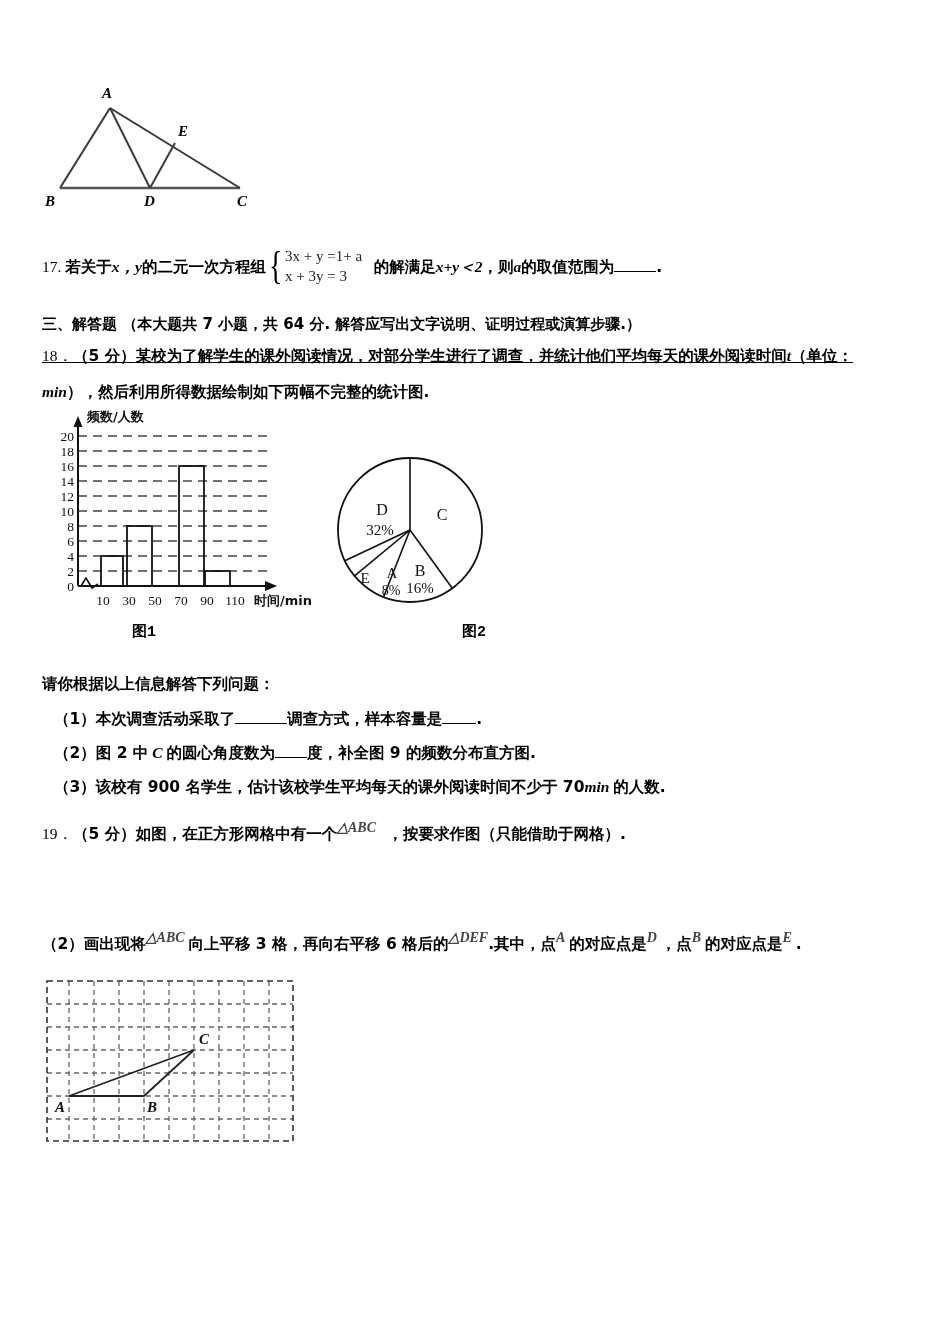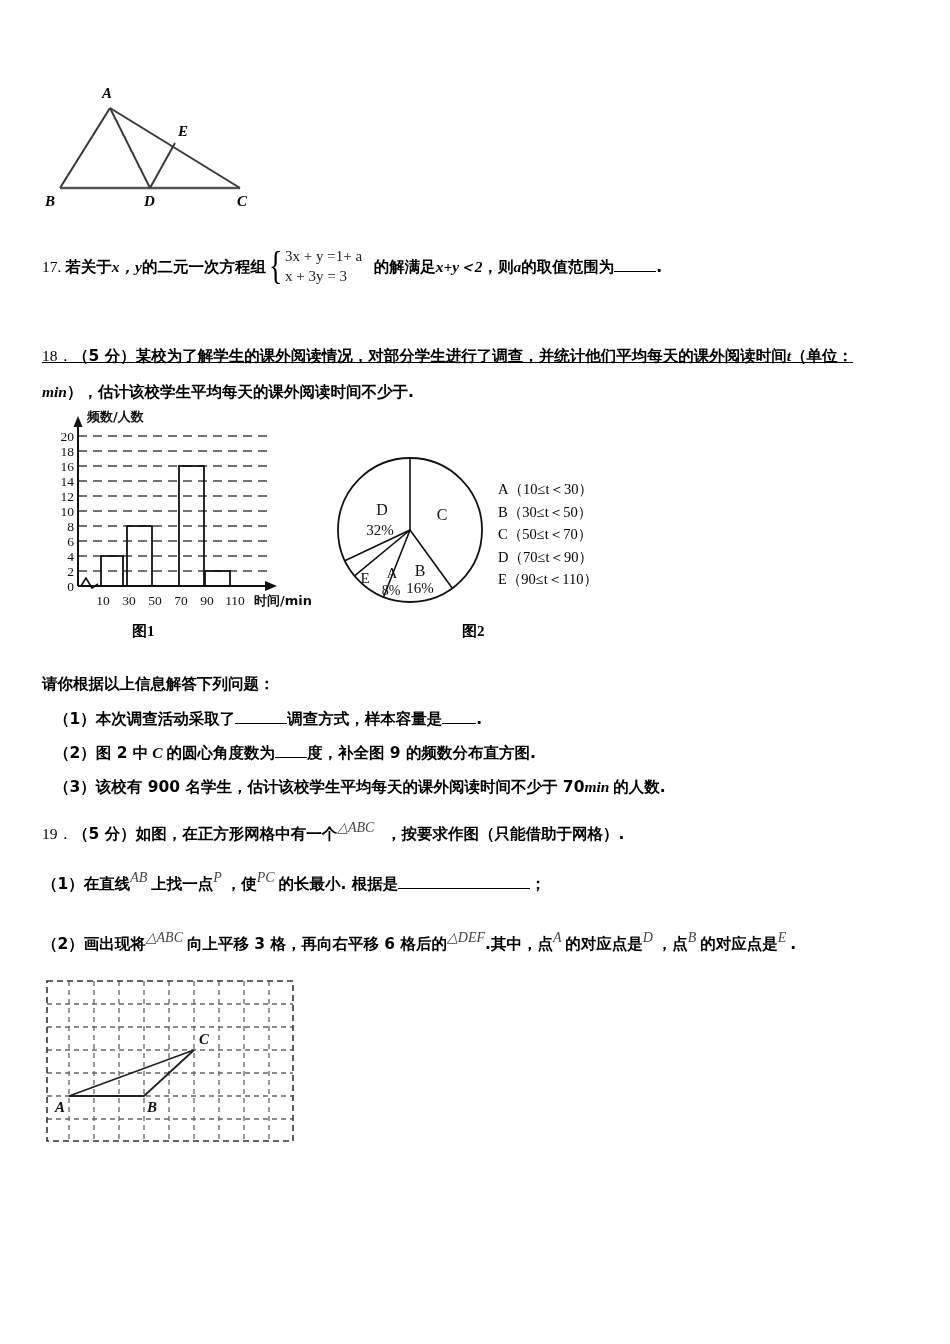--- a/index.html
+++ b/index.html
@@ -12,39 +12,39 @@
 
   .abs{position:absolute;}
 
   
   .cn{font-family:"DejaVu Sans","Liberation Sans",sans-serif;font-weight:700;}
   .bodytext{font-size:15.5px;line-height:1.5;letter-spacing:0px;}
   .num{font-family:"Liberation Serif",serif;font-size:15.5px;}
   .it{font-style:italic;font-family:"Liberation Serif",serif;font-weight:700;}
   .blank{display:inline-block;border-bottom:1.4px solid #000;vertical-align:baseline;}
   .sup{font-style:italic;font-family:"Liberation Serif",serif;font-size:14px;
-       position:relative;top:-7px;font-weight:400;color:#444;}
+       position:relative;top:-7px;font-weight:700;color:#444;}
 
   
   .figtop{left:40px;top:78px;width:290px;height:135px;}
 
   
   .eqwrap{display:inline-block;vertical-align:middle;position:relative;top:-2px;}
   .brace{display:inline-block;font-size:40px;line-height:30px;vertical-align:middle;
          font-family:"Liberation Serif",serif;font-weight:300;transform:scaleX(.7);}
   .eqlines{display:inline-block;vertical-align:middle;font-size:15px;line-height:1.35;
            font-family:"Liberation Serif",serif;color:#222;}
 
   
   .chartbox{left:45px;top:408px;width:280px;height:235px;}
   .piebox{left:330px;top:452px;width:175px;height:175px;}
   .legendbox{left:498px;top:478px;}
   .legendrow{font-size:14.5px;font-family:"Liberation Serif",serif;line-height:22.5px;white-space:nowrap;}
 
-  .cap{font-size:15px;font-family:Liberation Serif, serif;font-weight:700;}
+  .cap{font-size:15px;font-family:Liberation Mono, monospace;font-weight:700;}
 
   
   .gridbox{left:44px;top:978px;width:252px;height:166px;}
 
   svg{display:block;overflow:visible;}
   .lbl{font-family:"Liberation Serif",serif;font-style:italic;font-weight:700;font-size:15px;}
 </style>
 </head>
 <body>
 
@@ -63,26 +63,27 @@
       <text class="lbl" x="104" y="128">D</text>
       <text class="lbl" x="138" y="58">E</text>
     </svg>
   </div>
 
   <div class="abs bodytext" style="left:42px;top:248px;width:880px;">
     <span class="num">17.</span>
     <span class="cn">若关于</span><span class="it">x，y</span><span class="cn">的二元一次方程组</span><span class="eqwrap"><span class="brace">{</span><span class="eqlines"><span style="display:block">3x + y =1+ a</span><span style="display:block">x + 3y = 3</span></span></span>&nbsp;&nbsp;&nbsp;<span class="cn">的解满足</span><span class="it">x+y＜2</span><span class="cn">，则</span><span class="it">a</span><span class="cn">的取值范围为</span><span class="blank" style="width:42px;height:1em;"></span><span class="cn">.</span>
   </div>
 
+  <div class="abs cn bodytext" style="left:42px;top:313px;width:890px;font-size:15px;">三、解答题 （本大题共 7 小题，共 64 分. 解答应写出文字说明、证明过程或演算步骤.）</div>
 
   <div class="abs bodytext" style="left:42px;top:344px;width:892px;text-decoration:underline;">
     <span class="num">18．</span><span class="cn">（5 分）</span><span class="cn">某校为了解学生的课外阅读情况，对部分学生进行了调查，并统计他们平均每天的课外阅读时间</span><span class="it">t</span><span class="cn">（单位：</span>
   </div>
   <div class="abs bodytext" style="left:42px;top:380px;width:892px;">
-    <span class="it">min</span><span class="cn">），估计该校学生平均每天的课外阅读时间不少于.</span>
+    <span class="it">min</span><span class="cn">），然后利用所得数据绘制如下两幅不完整的统计图.</span>
   </div>
 
   <div class="abs chartbox">
     <svg width="280" height="235" viewBox="0 0 280 235">
 
       <g stroke="#444" stroke-width="1.4" stroke-dasharray="9,6">
         <line x1="33" y1="28" x2="225" y2="28"></line>
         <line x1="33" y1="43" x2="225" y2="43"></line>
         <line x1="33" y1="58" x2="225" y2="58"></line>
         <line x1="33" y1="73" x2="225" y2="73"></line>
@@ -156,49 +157,39 @@
         <text x="90" y="124">B</text>
         <text x="90" y="141" font-size="15">16%</text>
         <text x="62" y="126" font-size="15">A</text>
         <text x="61" y="143" font-size="14">8%</text>
         <text x="35" y="131" font-size="15">E</text>
       </g>
     </svg>
   </div>
   <div class="abs cap" style="left:462px;top:622px;">图2</div>
 
-  <div class="abs legendbox">
-    <div class="legendrow">A（10≤t＜30）</div>
-    <div class="legendrow">B（30≤t＜50）</div>
-    <div class="legendrow">C（50≤t＜70）</div>
-    <div class="legendrow">D（70≤t＜90）</div>
-    <div class="legendrow">E（90≤t＜110）</div>
-  </div>
 
   <div class="abs cn bodytext" style="left:42px;top:673px;">请你根据以上信息解答下列问题：</div>
 
   <div class="abs bodytext" style="left:54px;top:707px;">
     <span class="cn">（1）</span><span class="cn">本次调查活动采取了</span><span class="blank" style="width:52px;height:1em;"></span><span class="cn">调查方式，样本容量是</span><span class="blank" style="width:34px;height:1em;"></span><span class="cn">.</span>
   </div>
 
   <div class="abs bodytext" style="left:54px;top:741px;">
     <span class="cn">（2）</span><span class="cn">图 2 中</span>&nbsp;<span class="it">C</span>&nbsp;<span class="cn">的圆心角度数为</span><span class="blank" style="width:32px;height:1em;"></span><span class="cn">度，补全图 9 的频数分布直方图.</span>
   </div>
 
   <div class="abs bodytext" style="left:54px;top:775px;">
     <span class="cn">（3）</span><span class="cn">该校有 900 名学生，估计该校学生平均每天的课外阅读时间不少于 70</span><span class="it">min</span>&nbsp;<span class="cn">的人数.</span>
   </div>
 
   <div class="abs bodytext" style="left:42px;top:822px;">
     <span class="num">19．</span><span class="cn">（5 分）</span><span class="cn">如图，在正方形网格中有一个</span><span class="sup">△ABC</span>&nbsp;&nbsp;&nbsp;<span class="cn">，按要求作图（只能借助于网格）.</span>
   </div>
 
-  <div class="abs bodytext" style="left:42px;top:872px;">
-    <span class="cn">（1）</span><span class="cn">在直线</span><span class="sup">AB</span>&nbsp;<span class="cn">上找一点</span><span class="sup">P</span>&nbsp;<span class="cn">，使</span><span class="sup">PC</span>&nbsp;<span class="cn">的长最小. 根据是</span><span class="blank" style="width:132px;height:1em;"></span><span class="cn">；</span>
-  </div>
 
   <div class="abs bodytext" style="left:42px;top:932px;width:905px;">
     <span class="cn">（2）</span><span class="cn">画出现将</span><span class="sup">△ABC</span>&nbsp;<span class="cn">向上平移 3 格，再向右平移 6 格后的</span><span class="sup">△DEF</span><span class="cn">.其中，点</span><span class="sup">A</span>&nbsp;<span class="cn">的对应点是</span><span class="sup">D</span>&nbsp;<span class="cn">，点</span><span class="sup">B</span>&nbsp;<span class="cn">的对应点是</span><span class="sup">E</span>&nbsp;<span class="cn">.</span>
   </div>
 
   <div class="abs gridbox">
     <svg width="252" height="166" viewBox="0 0 252 166">
 
       <g stroke="#666" stroke-width="1.3" stroke-dasharray="5,4">
         <line x1="25" y1="3" x2="25" y2="163"></line>

